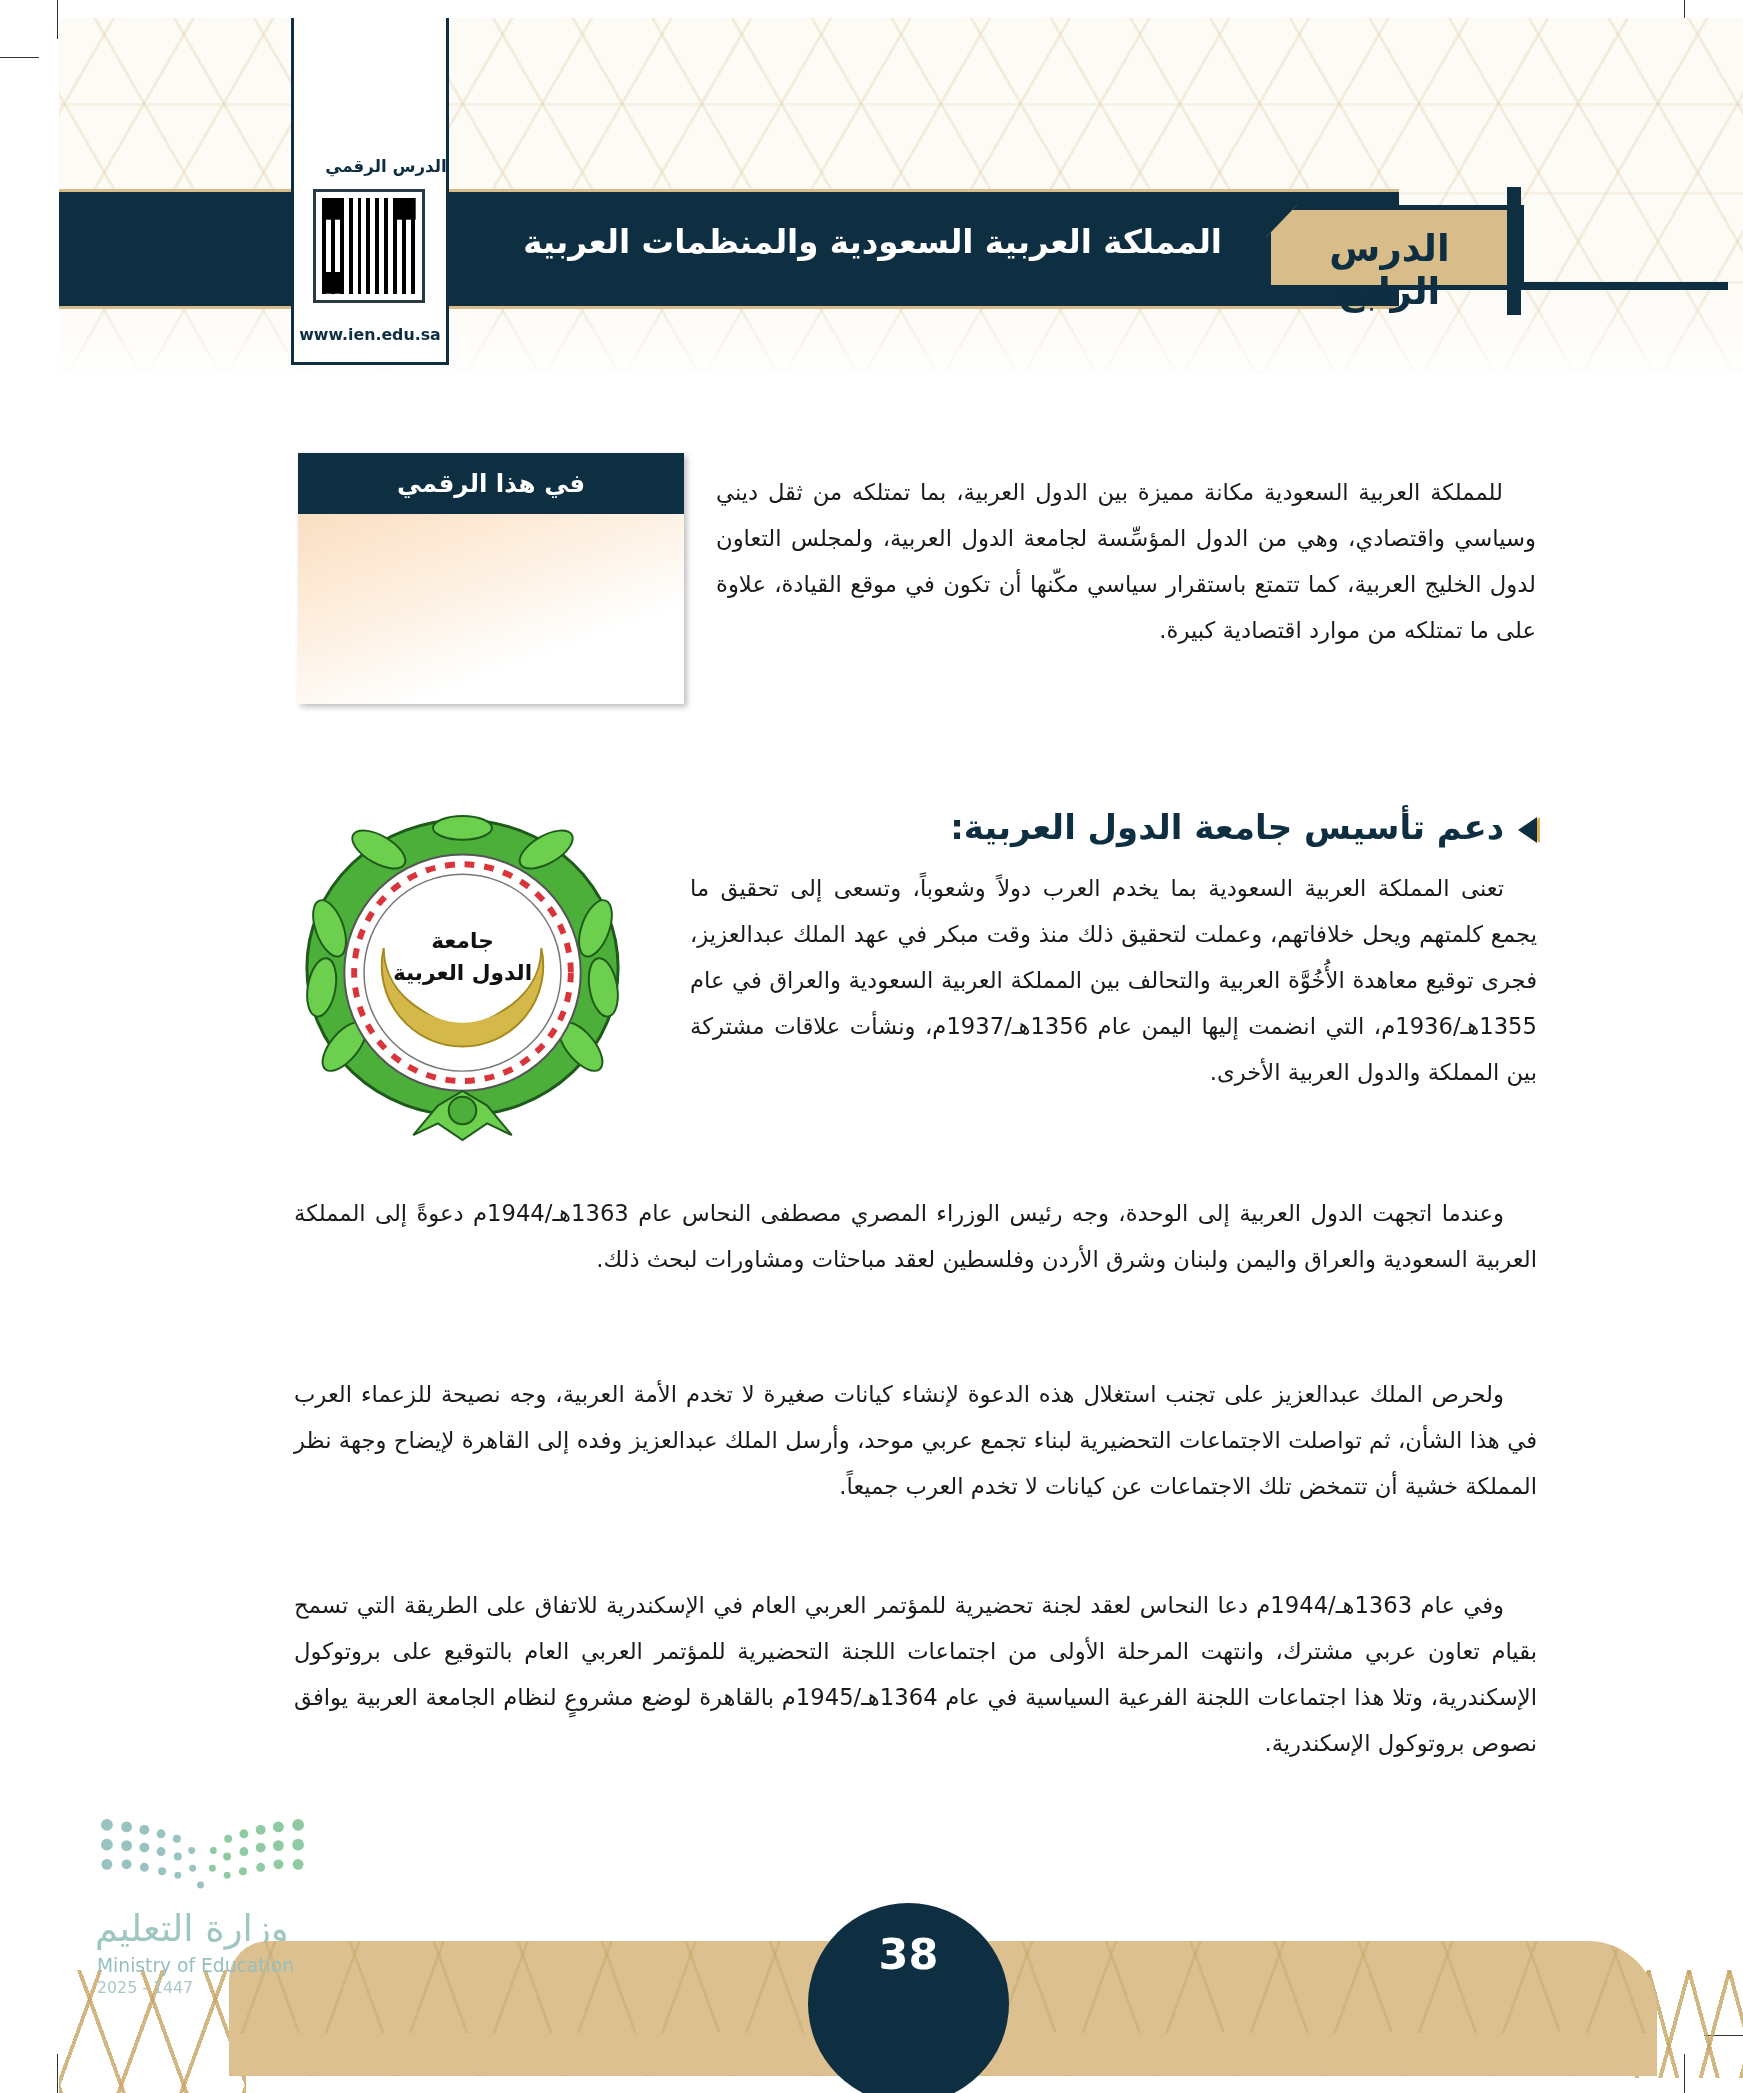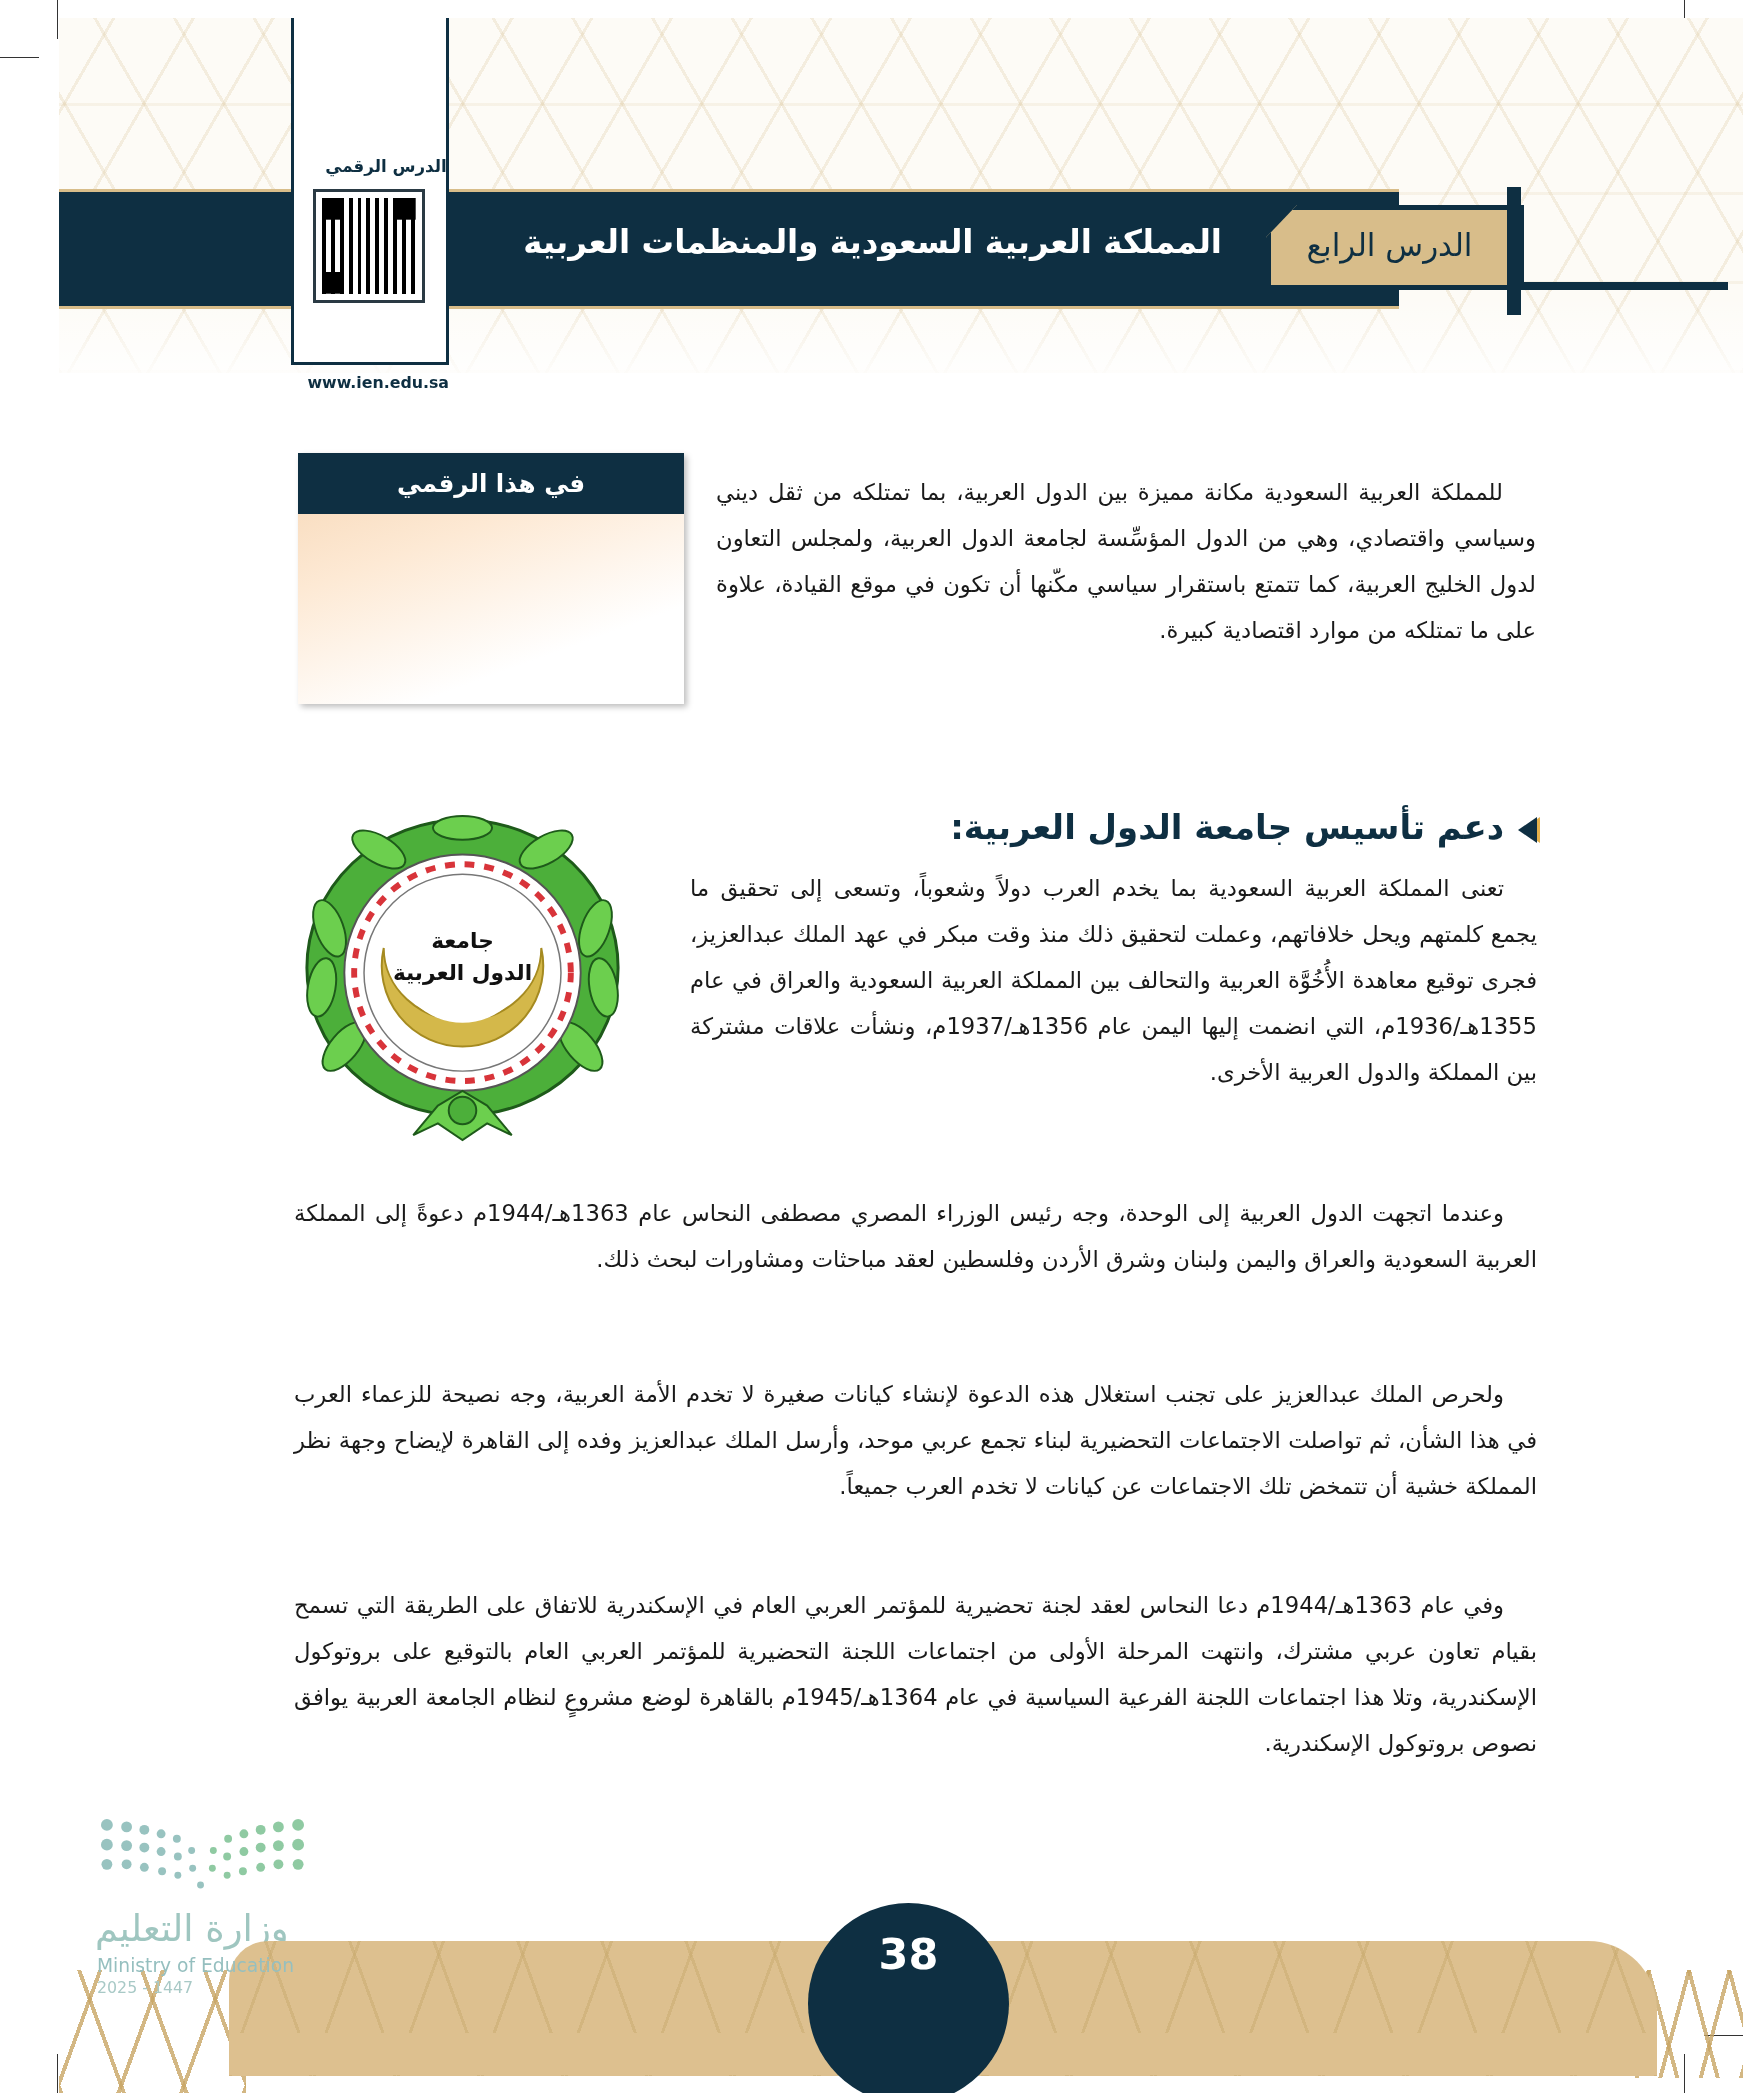--- a/index.html
+++ b/index.html
@@ -34,21 +34,21 @@
       color: #ffffff; font-family: "DejaVu Sans", sans-serif; font-weight: bold; font-size: 32.5px;
       white-space: nowrap;
     }
     .lesson-tab {
       position: absolute; left: 1266px; top: 205px; width: 258px; height: 85px;
       background: #d8bd8a; border: 5.9px solid #0e2f42;
       clip-path: polygon(12% 0, 100% 0, 100% 100%, 0 100%, 0 38%);
     }
     .lesson-tab-label {
       position: absolute; left: 1281px; top: 227px; width: 217px; text-align: center;
-      direction: rtl; color: #0e2f42; font-weight: normal; font-size: 31px;
+      direction: rtl; color: #0e2f42; font-weight: bold; font-size: 37px;
     }
     .tab-post {
       position: absolute; left: 1507px; top: 187px; width: 13.8px; height: 128px; background: #0e2f42;
     }
     .tab-rail {
       position: absolute; left: 1521px; top: 282px; width: 207px; height: 7.9px; background: #0e2f42;
     }
 
     
     .qr-card {
@@ -66,22 +66,22 @@
     .qr-grid {
       width: 100%; height: 100%;
       background:
         linear-gradient(#000,#000) 0 0/21.7px 21.7px no-repeat,
         linear-gradient(#000,#000) 100% 0/21.7px 21.7px no-repeat,
         linear-gradient(#000,#000) 0 100%/21.7px 21.7px no-repeat,
         repeating-linear-gradient(90deg, #000 0 3.9px, transparent 3.9px 8.9px),
         repeating-linear-gradient(0deg, transparent 0 4.9px, #fff 4.9px 7.9px);
     }
     .qr-url {
-      position: absolute; left: 291px; top: 325px; width: 158px; text-align: right;
-      font-size: 15.8px; font-weight: bold; color: #0e2f42; margin-top: 48px;
+      position: absolute; left: 291px; top: 325px; width: 158px; text-align: center;
+      font-size: 15.8px; font-weight: bold; color: #0e2f42;
     }
 
     
     .lesson-box {
       position: absolute; left: 298px; top: 453px; width: 386px; height: 251px;
       box-shadow: 3px 3px 5.9px rgba(0,0,0,0.25);
       background: linear-gradient(160deg, #f6d6b4 0%, #fde9d4 35%, #ffffff 75%);
     }
     .lesson-box-header {
       height: 61px; background: #0e2f42; color: #fff; text-align: center; direction: rtl;

